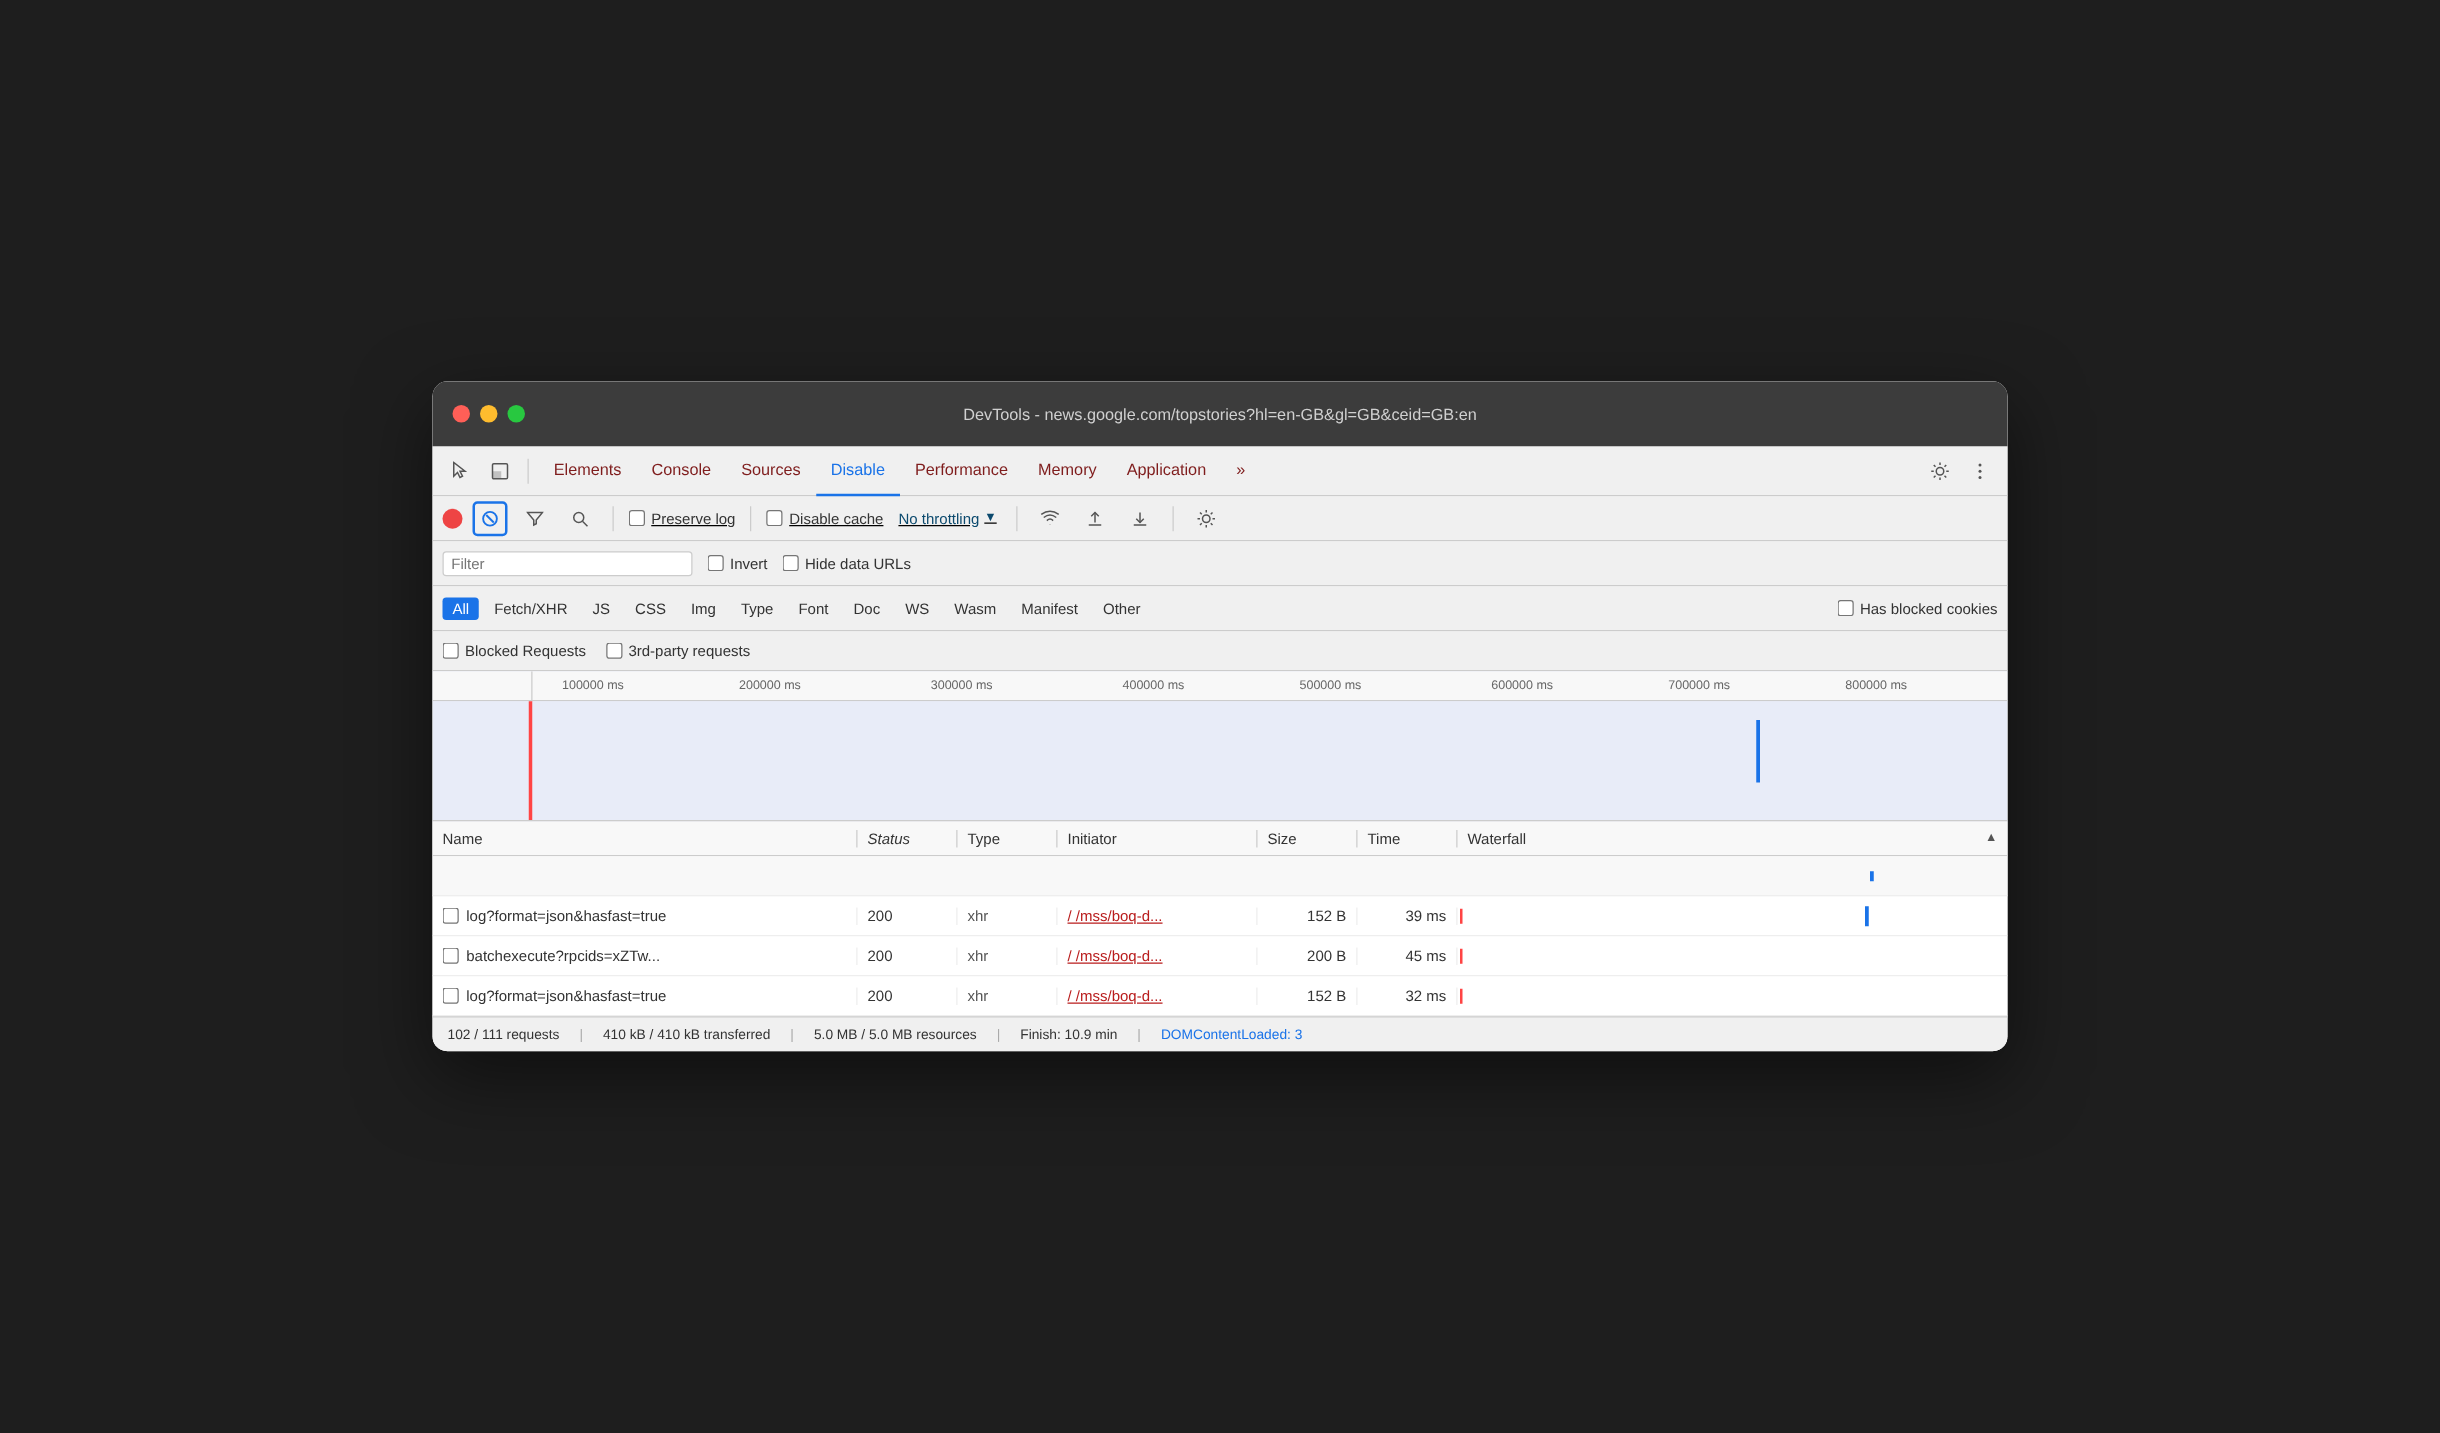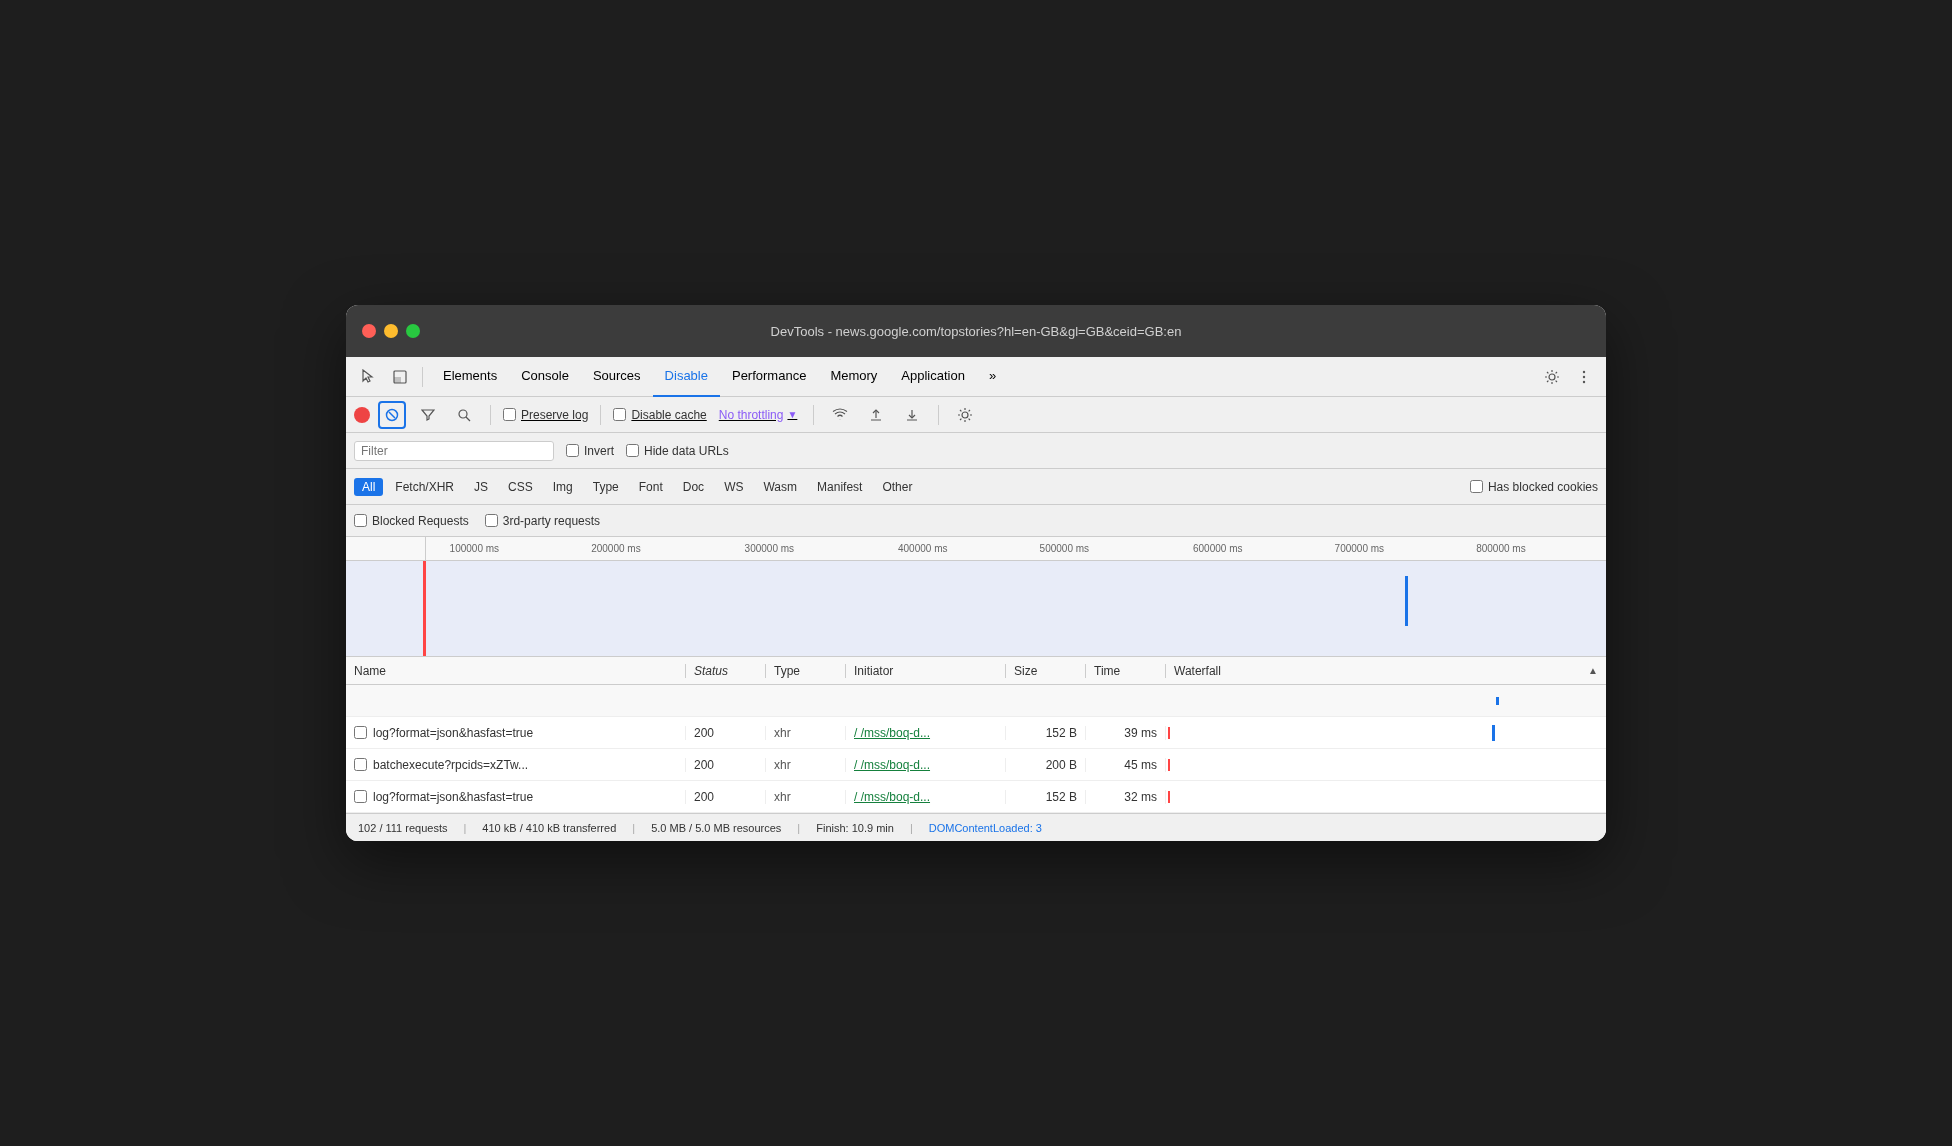--- a/index.html
+++ b/index.html
@@ -65,21 +65,21 @@
       display: flex;
       align-items: center;
       flex: 1;
     }
     .tab-item {
       padding: 0 12px;
       height: 40px;
       display: flex;
       align-items: center;
       font-size: 13px;
-      color: #000000;
+      color: #7f1d1d;
       cursor: pointer;
       border-bottom: 2px solid transparent;
       white-space: nowrap;
     }
     .tab-item.active {
       color: #1a73e8;
       border-bottom: 2px solid #1a73e8;
     }
     .toolbar-icons {
       display: flex;
@@ -169,21 +169,21 @@
     .checkbox-label input[type="checkbox"] {
       width: 13px;
       height: 13px;
       cursor: pointer;
     }
     .throttle-select {
       display: flex;
       align-items: center;
       gap: 4px;
       font-size: 12px;
-      color: #8b5cf6;
+      color: #0c4a6e;
       cursor: pointer;
       padding: 2px 4px;
       border-radius: 3px;
     }
     .wifi-icon, .upload-icon, .download-icon {
       color: #555;
       font-size: 14px;
     }
     .filter-row {
       background: #f0f0f0;
@@ -392,21 +392,21 @@
     .td-type {
       width: 80px;
       padding: 0 8px;
       border-right: 1px solid #eee;
       color: #555;
     }
     .td-initiator {
       width: 160px;
       padding: 0 8px;
       border-right: 1px solid #eee;
-      color: #15803d;
+      color: #b91c1c;
       white-space: nowrap;
       overflow: hidden;
       text-overflow: ellipsis;
       cursor: pointer;
       text-decoration: underline;
     }
     .td-size {
       width: 80px;
       padding: 0 8px;
       border-right: 1px solid #eee;

